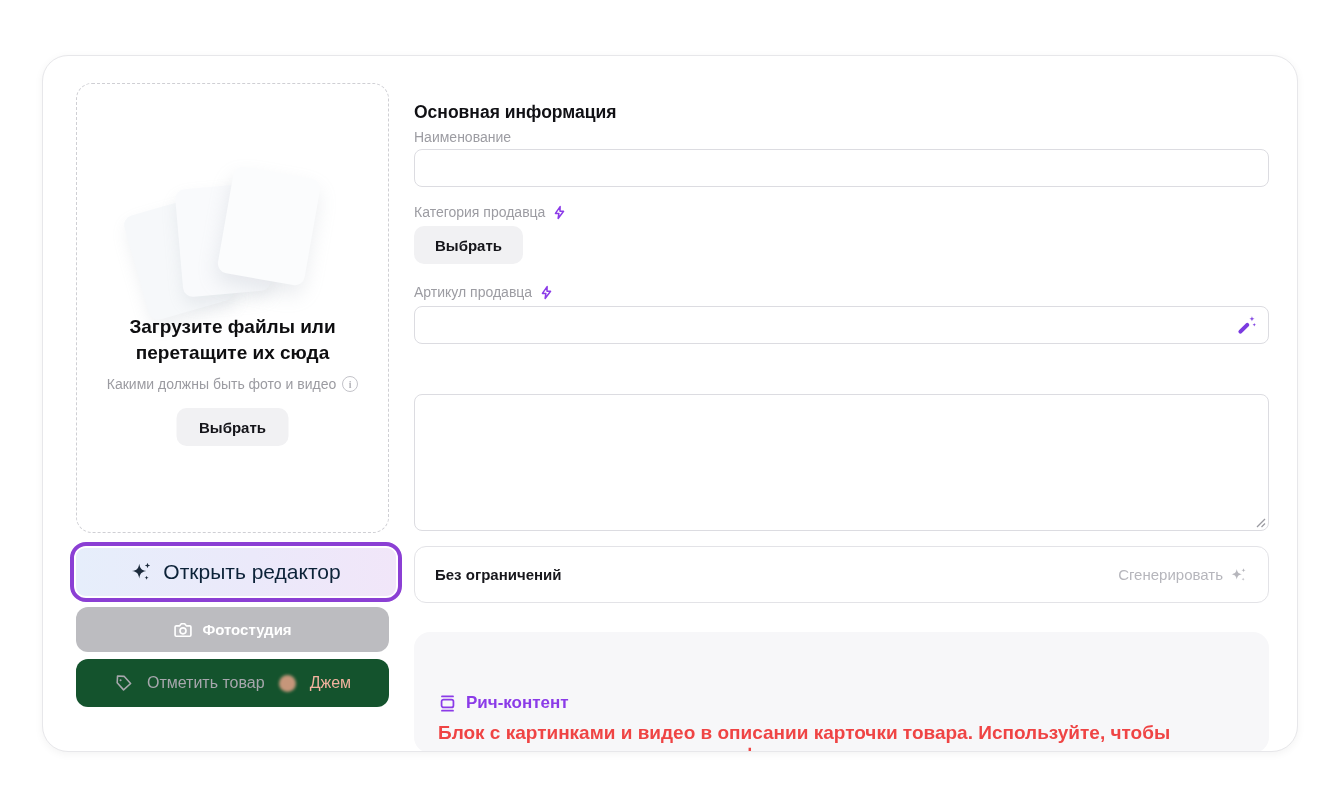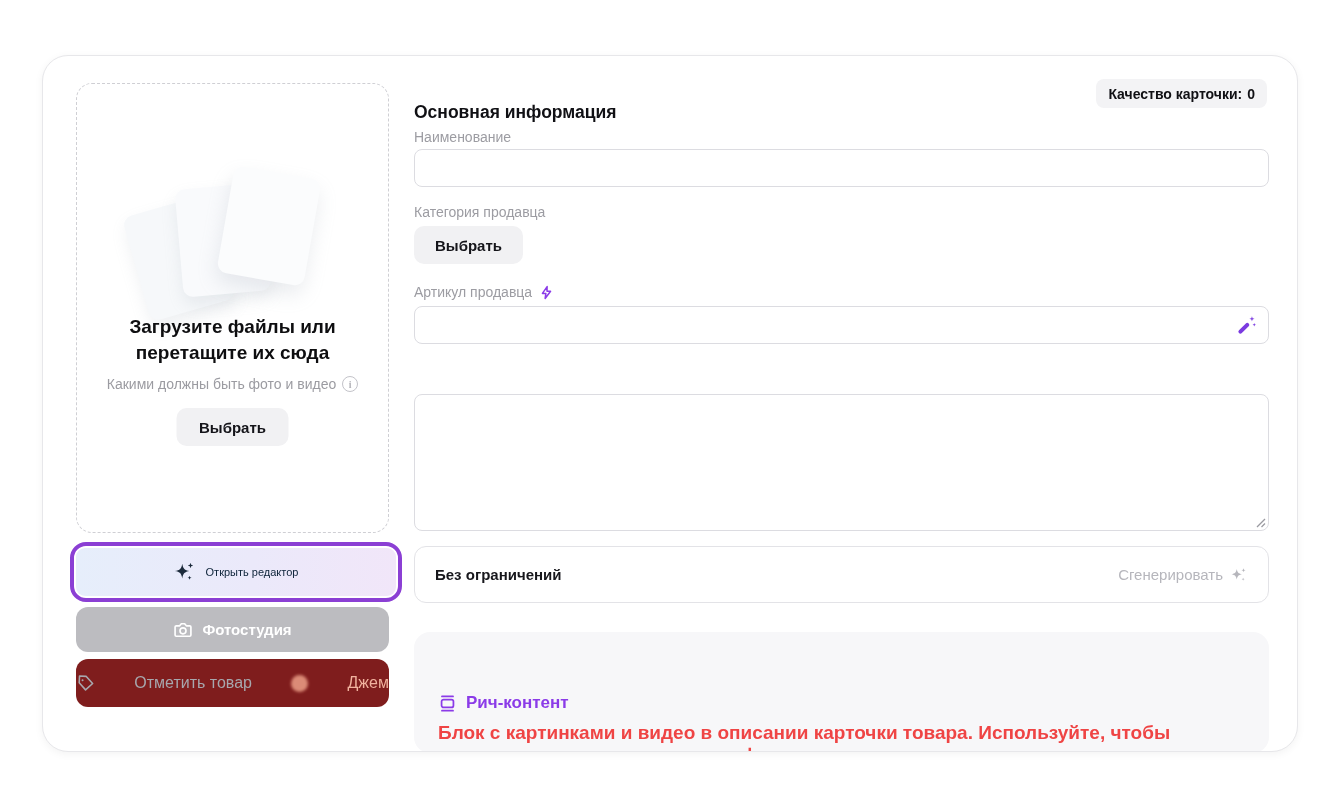--- a/index.html
+++ b/index.html
@@ -31,32 +31,32 @@
     height:38px; padding:0 23px; background:#f1f1f3; border:none; border-radius:10px;
     font-size:15px; font-weight:600; color:#15151a; cursor:pointer;
     font-family:"Liberation Sans", sans-serif; }
 
   .editor-frame { position:absolute; left:27px; top:486px; width:332px; height:60px;
     border:4px solid #8b3fd4; border-radius:16px; background:#fff; }
   .btn-editor { position:absolute; left:2px; top:2px; right:2px; bottom:2px;
     border:none; border-radius:9px; cursor:pointer;
     background:linear-gradient(90deg,#e6eefb 0%, #ebe9fa 55%, #f1e6f9 100%);
     display:flex; align-items:center; justify-content:center; gap:10px;
-    font-size:11px; font-weight:500; color:#0c2238;
+    font-size:21px; font-weight:500; color:#0c2238;
     font-family:"Liberation Sans", sans-serif; }
 
   .btn-gray { position:absolute; left:33px; top:551px; width:313px; height:45px;
     border:none; border-radius:12px; background:#bcbcc0; cursor:pointer;
     display:flex; align-items:center; justify-content:center; gap:9px;
     font-size:15px; font-weight:bold; color:#ffffff;
     font-family:"Liberation Sans", sans-serif; }
 
   .btn-mark { position:absolute; left:33px; top:603px; width:313px; height:48px;
-    border:none; border-radius:12px; background:#7f1d1d; cursor:pointer;
-    display:flex; align-items:center; justify-content:space-between; gap:14px;
+    border:none; border-radius:12px; background:#14532d; cursor:pointer;
+    display:flex; align-items:center; justify-content:center; gap:14px;
     font-size:16px; color:#a7a7ad; font-family:"Liberation Sans", sans-serif; }
   .jam-dot { width:17px; height:17px; border-radius:50%; background:#f3a78e;
     filter:blur(1.5px); opacity:0.8; }
   .jam-text { color:#f1b29e; }
 
   
   .main-title { position:absolute; left:371px; top:26px; font-size:17.5px;
     font-weight:bold; color:#101014;margin-top:20px; }
   .badge { position:absolute; right:30px; top:23px; height:29px; background:#f3f3f5;
     border-radius:8px; display:flex; align-items:center; gap:5px; padding:0 12px;
@@ -151,31 +151,27 @@
         <circle cx="8.3" cy="7.8" r="1.3" fill="#a7a7ad" stroke="none"></circle>
       </svg>
     </span>
     <span>Отметить товар</span>
     <span class="jam-dot"></span>
     <span class="jam-text">Джем</span>
   </button>
 
   <div class="main-title">Основная информация</div>
 
-  <div class="badge">
-    <span>Качество карточки:</span>
-    <b>0</b>
-  </div>
 
   <div class="f-label" style="top:73px;">
     <span>Наименование</span>
   </div>
   <input class="text-input" style="top: 93px;" value="">
 
-  <div class="f-label" style="top:148px;flex-direction:column;">
+  <div class="f-label" style="top:148px;">
     <span>Категория продавца</span>
     <span>
       <svg width="15" height="15" viewBox="0 0 24 24" fill="none" stroke="#8b3be8" stroke-width="2.4" stroke-linejoin="round">
         <path d="M13 2.5 L5.5 13.5 H11 L9.8 21.5 L18.5 10 H12.8 Z"></path>
       </svg>
     </span>
   </div>
   <button class="btn-choose2">Выбрать</button>
 
   <div class="f-label" style="top:228px;">

